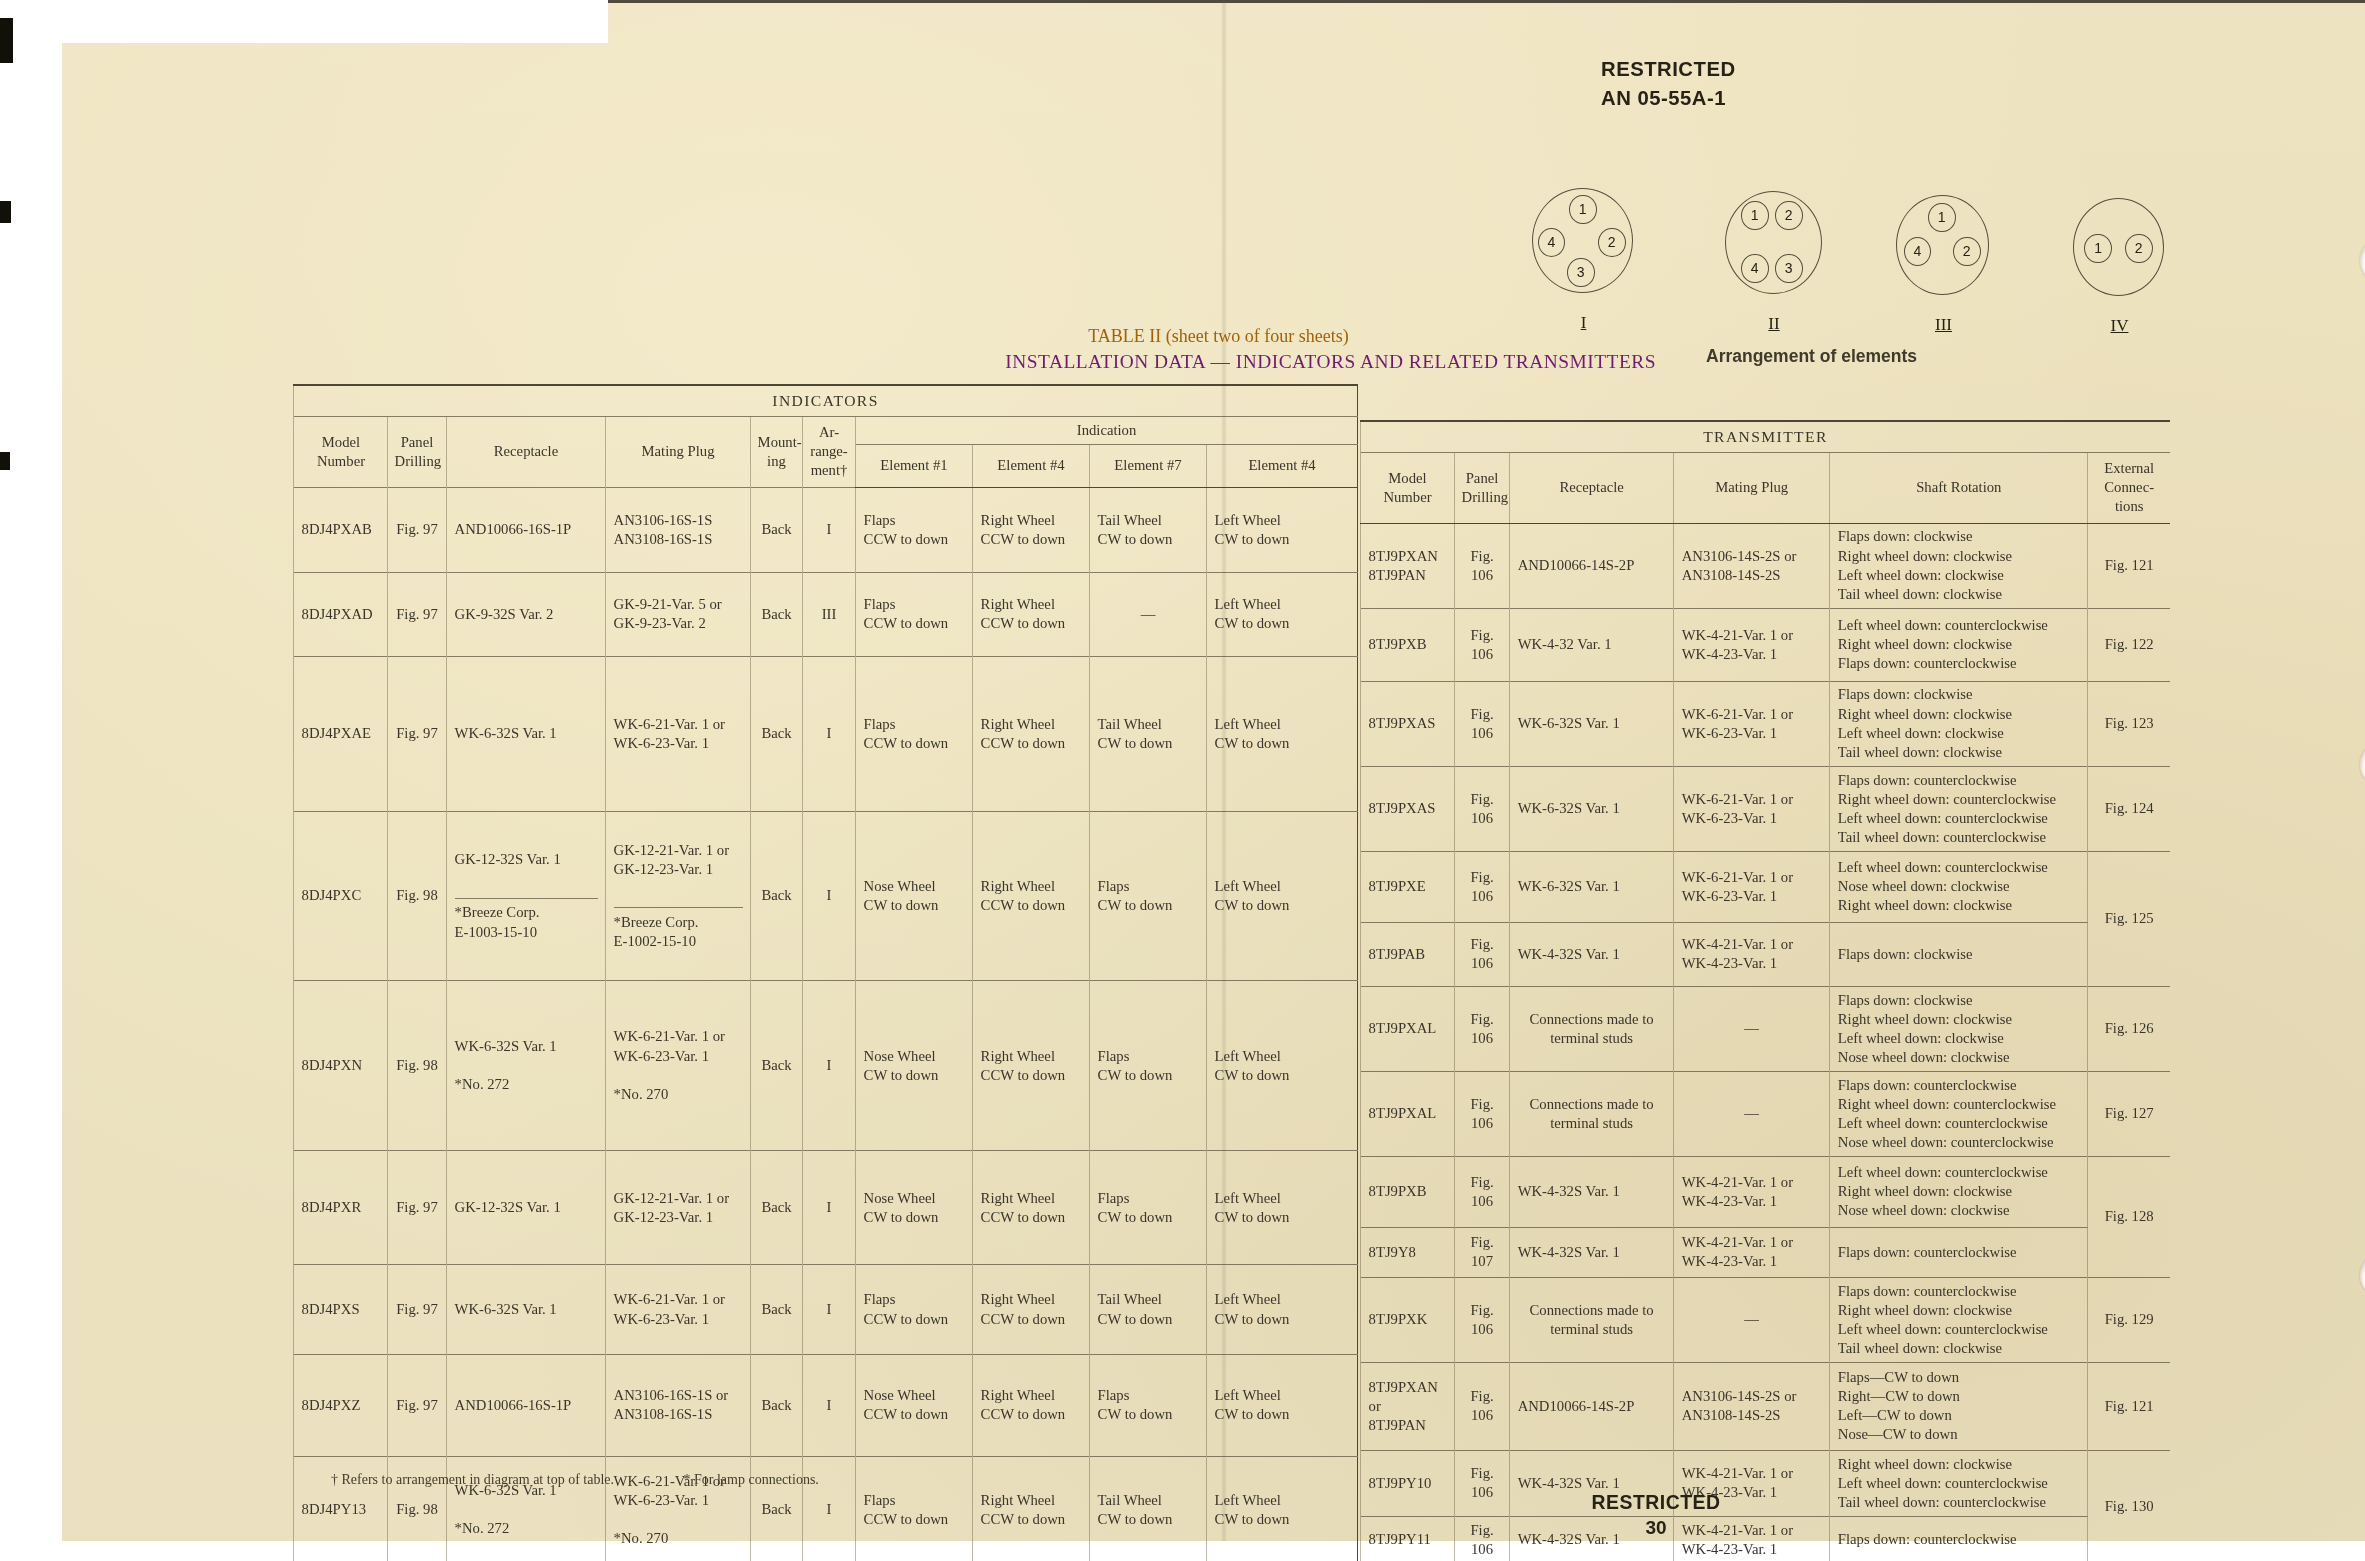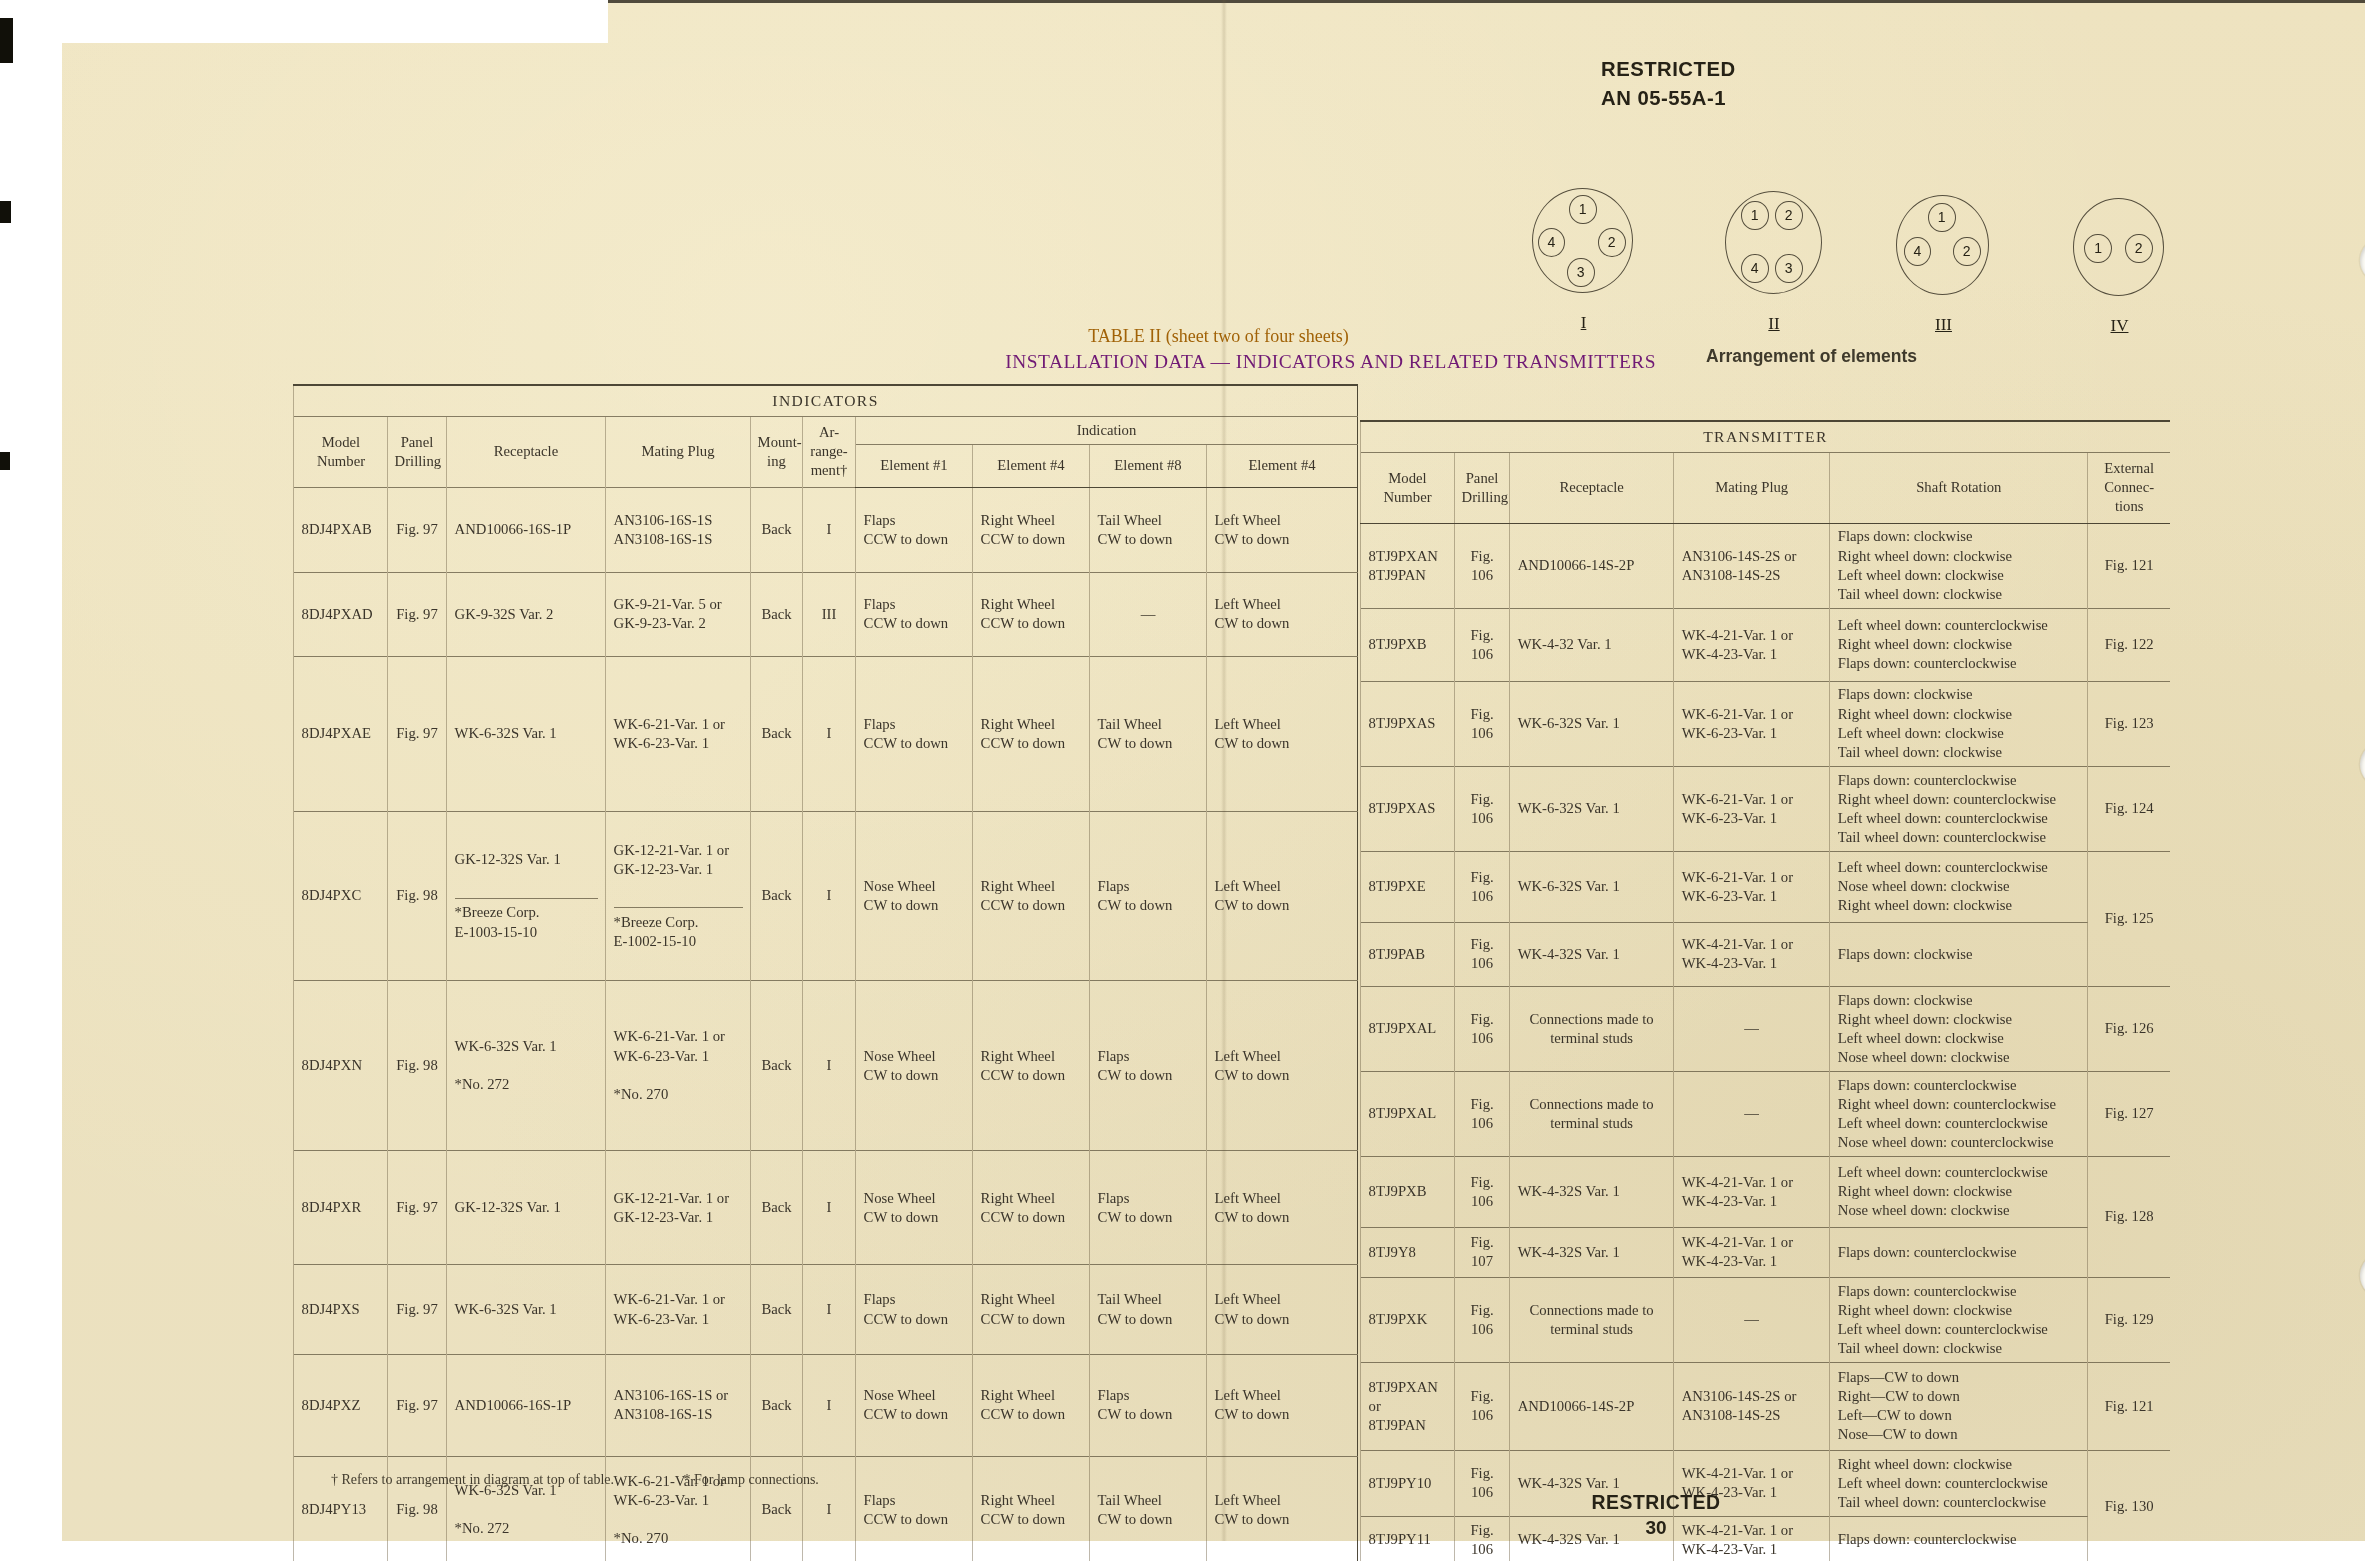--- a/index.html
+++ b/index.html
@@ -175,21 +175,21 @@
         <th rowspan="2">Mount-
 ing</th>
         <th rowspan="2">Ar-
 range-
 ment†</th>
         <th colspan="4">Indication</th>
       </tr>
       <tr style="height:43px">
         <th>Element #1</th>
         <th>Element #4</th>
-        <th>Element #8</th>
+        <th>Element #7</th>
         <th>Element #4</th>
       </tr>
     </thead>
     <tbody>
       <tr style="height:79px">
         <td class="c-model">8DJ4PXAB</td>
         <td>Fig. 97</td>
         <td class="c-recep">AND10066-16S-1P</td>
         <td class="c-mating">AN3106-16S-1S
 AN3108-16S-1S</td>

